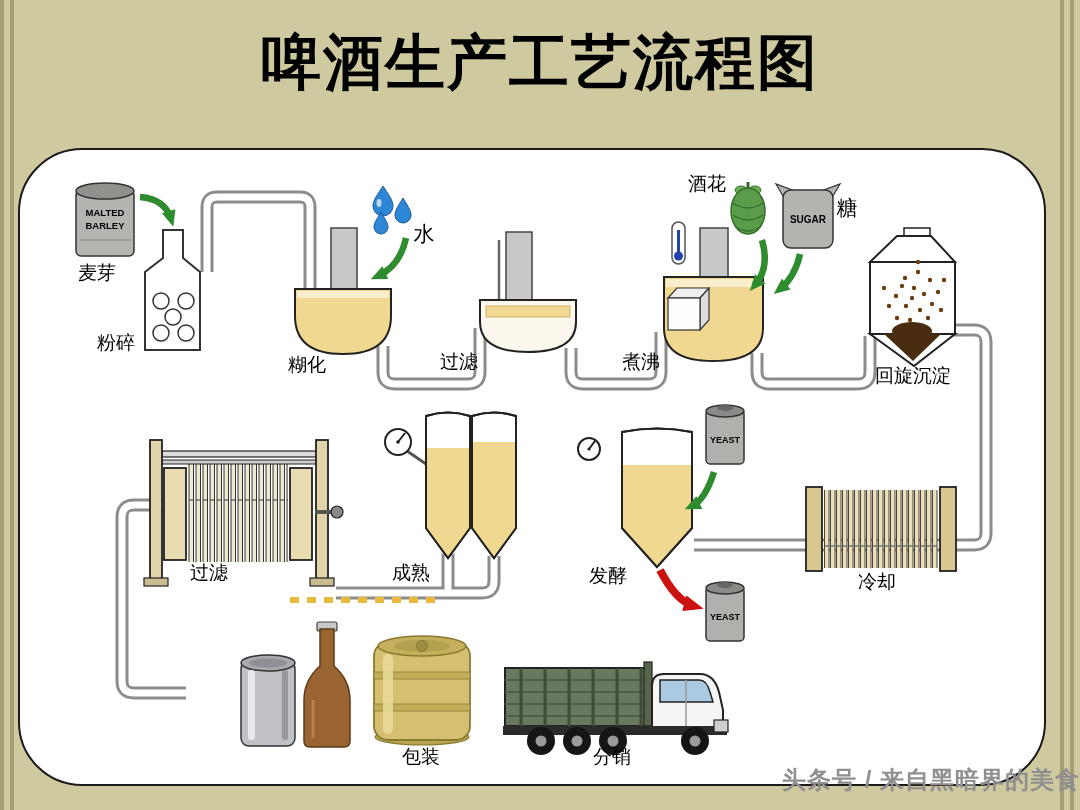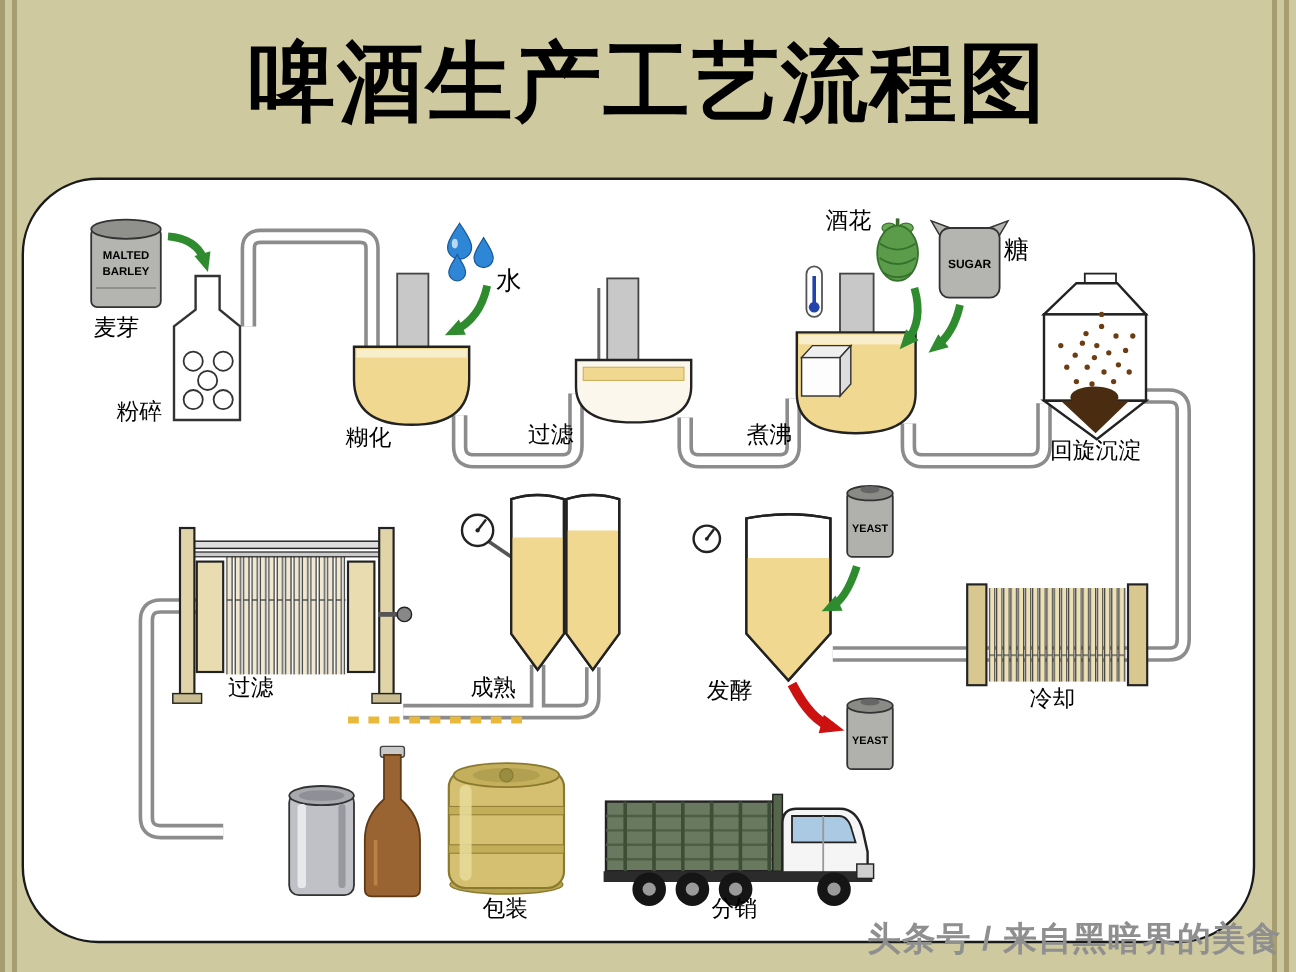--- a/index.html
+++ b/index.html
@@ -10,31 +10,31 @@
     font-family:"Liberation Sans", sans-serif;
   }
   .edge-stripes{
     position:absolute;top:0;bottom:0;width:20px;
     background:repeating-linear-gradient(90deg,#a69d70 0 4px,#cfc9a0 4px 10px);
   }
   .edge-left{left:0;}
   .edge-right{right:0;}
   .page-title{
     position:absolute;left:0;right:0;top:30px;height:115px;
-    text-align:center;font-size:72px;font-weight:900;color:#000;
+    text-align:center;font-size:60px;font-weight:900;color:#000;
     letter-spacing:2px;line-height:1.1;white-space:nowrap;
   }
   .panel{
     position:absolute;left:18px;top:148px;width:1024px;height:634px;
     background:#ffffff;border:2.5px solid #1a1a1a;border-radius:64px;
   }
   .diagram-svg{position:absolute;left:0;top:0;width:1080px;height:810px;}
   .watermark{
-    position:absolute;right:12px;top:764px;
-    font-size:28px;font-weight:700;color:#8f8f8f;letter-spacing:1px;z-index:5;margin-left:40px;
+    position:absolute;right:0;top:764px;
+    font-size:24px;font-weight:700;color:#8f8f8f;letter-spacing:1px;z-index:5;margin-left:40px;
   }
   .lbl{font-family:"Liberation Sans",sans-serif;fill:#000;}
 </style>
 </head>
 <body>
 
 <div class="stage">
 
   <div class="edge-stripes edge-left"></div>
   <div class="edge-stripes edge-right"></div>

